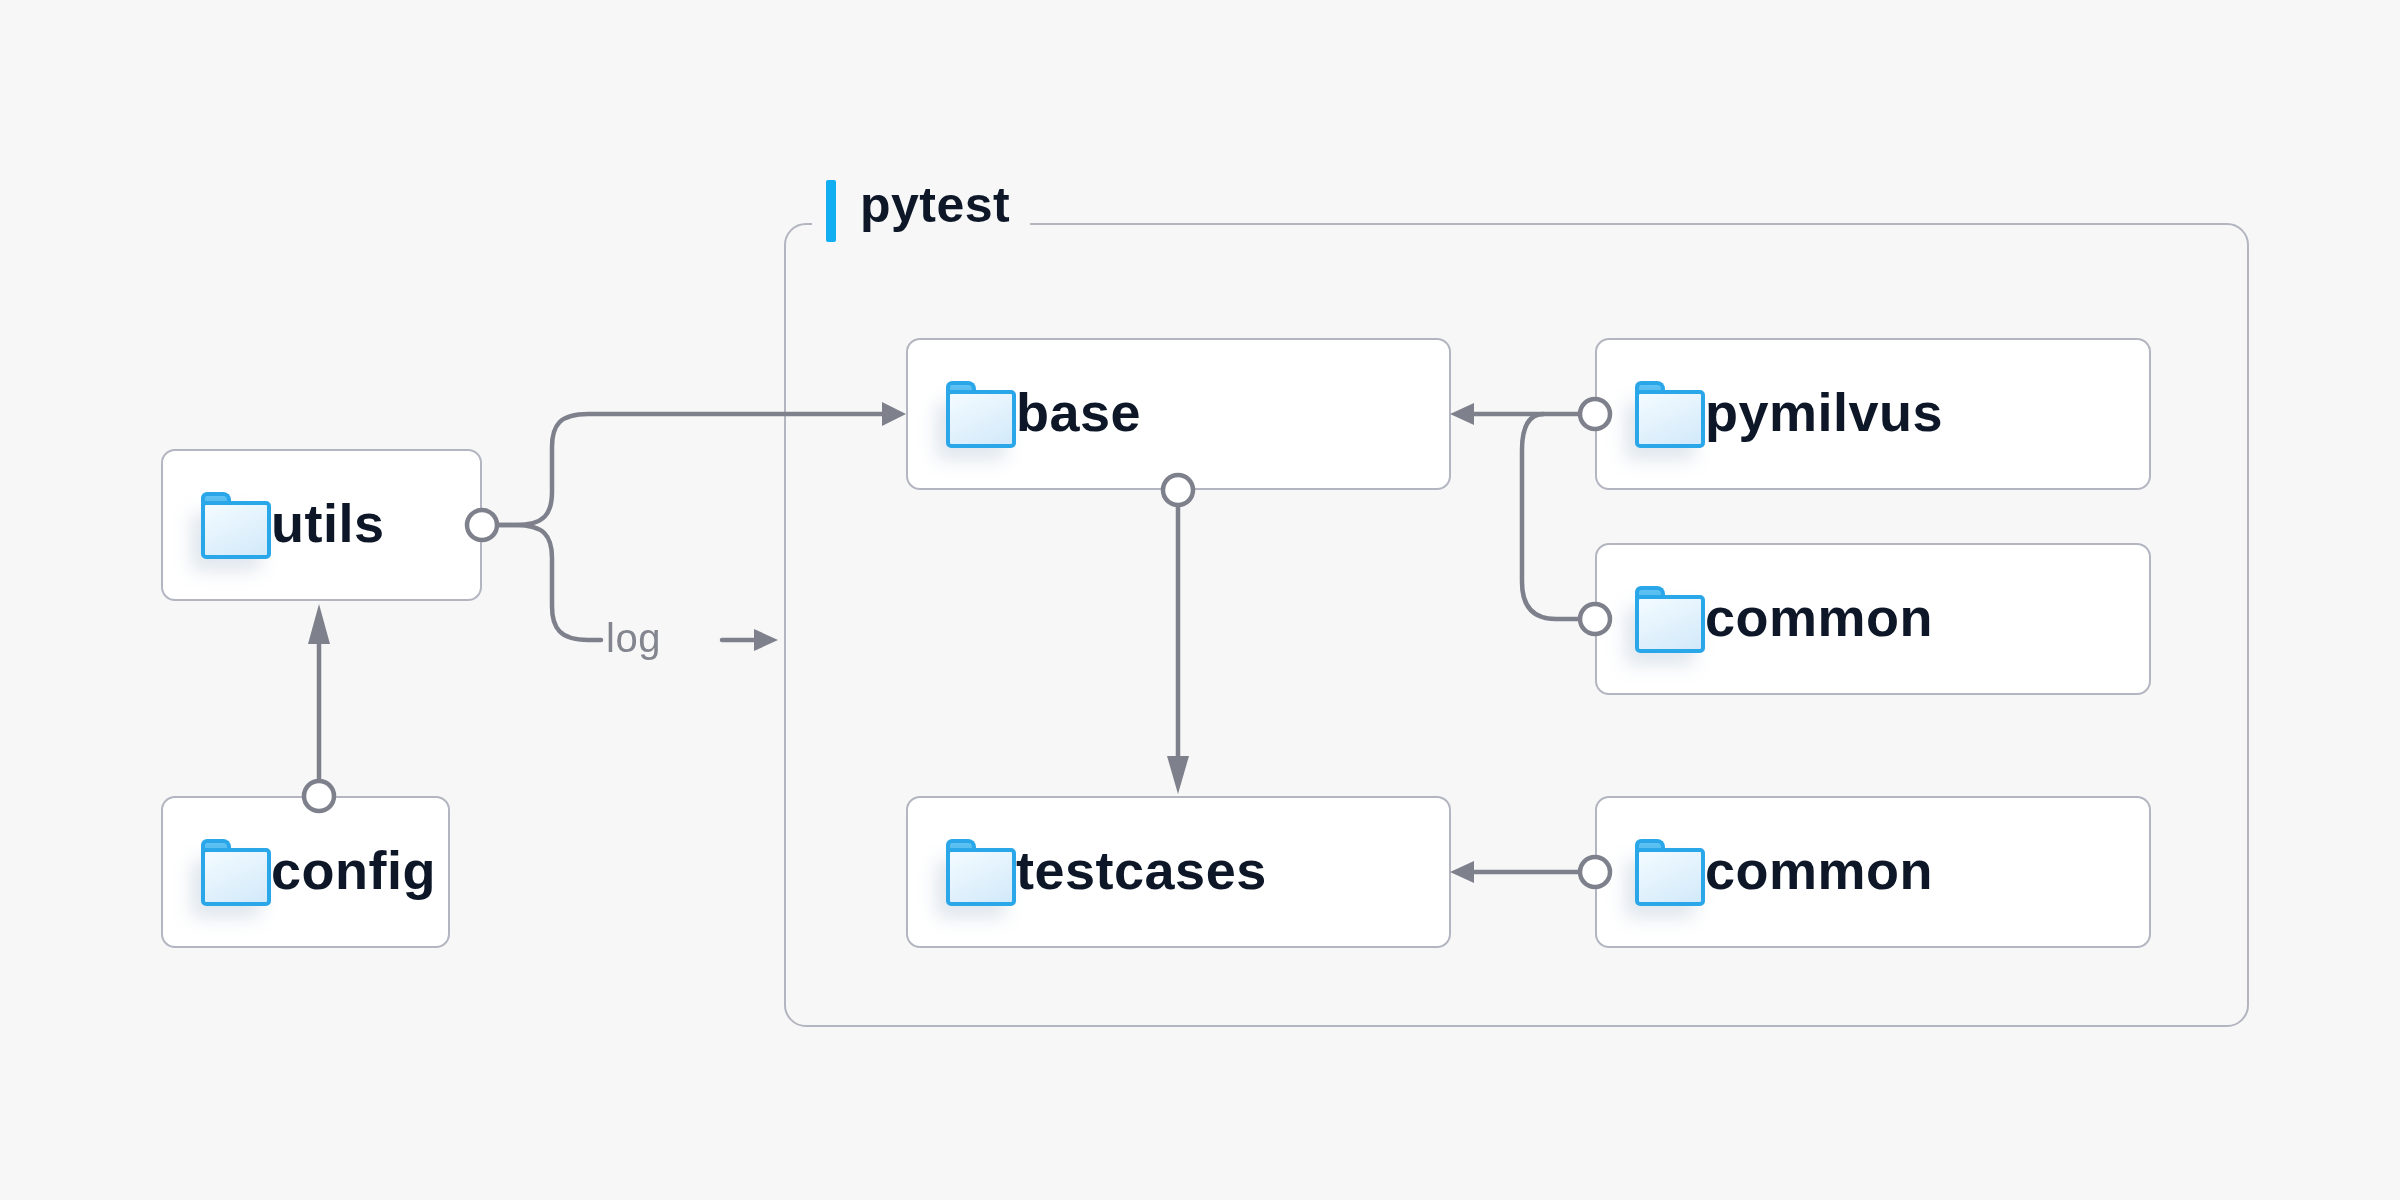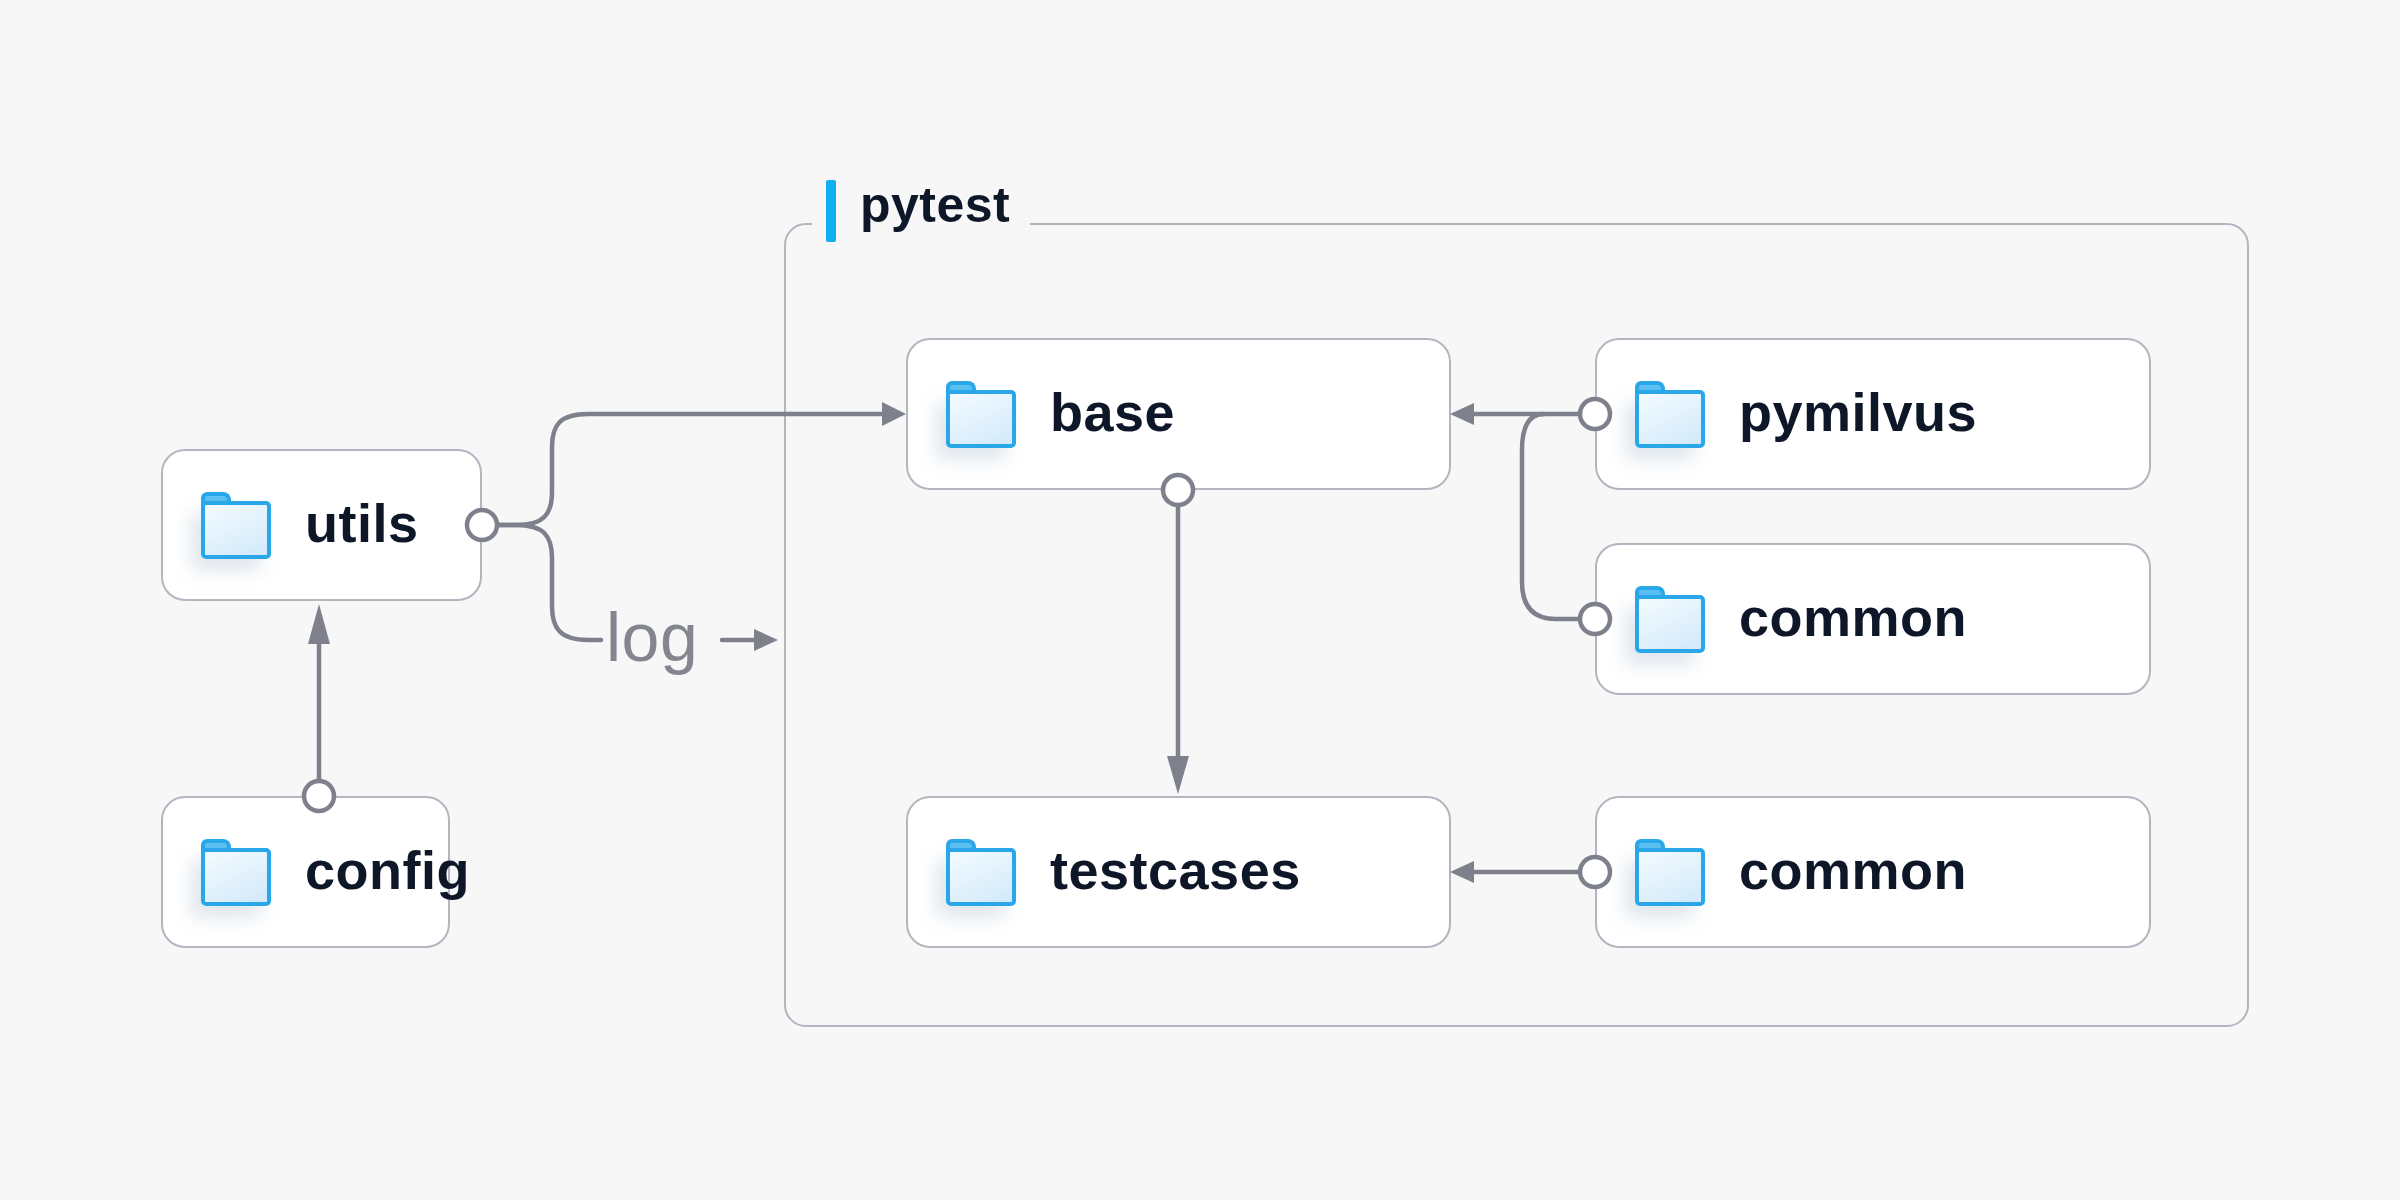--- a/index.html
+++ b/index.html
@@ -22,22 +22,22 @@
   }
   .accent-bar{width:10px;height:62px;border-radius:2px;background:var(--accent,#12aef2);}
   .container-title{
     font-size:50px;font-weight:600;letter-spacing:.5px;
     color:var(--text,#0d1728);line-height:1;padding-bottom:6px;
   }
   
   .node{
     position:absolute;box-sizing:border-box;z-index:2;
     background:var(--node-fill,#fff);
-    border:2px solid var(--border,#b3b5c0);border-radius:24px;
-    display:flex;align-items:center;gap:34px;padding-left:38px;
+    border:2px solid var(--border,#b3b5c0);border-radius:14px;
+    display:flex;align-items:center;padding-left:38px;
   }
   .node-label{
     font-size:54px;font-weight:600;letter-spacing:.5px;
     color:var(--text,#0d1728);line-height:1;padding-bottom:4px;
   }
   .node-utils    {left:161px; top:449px; width:321px; height:152px;}
   .node-config   {left:161px; top:796px; width:289px; height:152px;}
   .node-base     {left:906px; top:338px; width:545px; height:152px;}
   .node-pymilvus {left:1595px;top:338px; width:556px; height:152px;}
   .node-check    {left:1595px;top:543px; width:556px; height:152px;}
@@ -58,21 +58,21 @@
     background:linear-gradient(180deg,#5ec2f2,var(--folder-tab,#49b6ee));
   }
   
   .edge-layer{position:absolute;left:0;top:0;z-index:3;}
   .edge{stroke:var(--line,#7e818c);stroke-width:4.5;fill:none;stroke-linecap:round;}
   .arrowhead{fill:var(--line,#7e818c);stroke:none;}
   .edge-circle{stroke:var(--line,#7e818c);stroke-width:4.5;fill:#ffffff;}
   
   .log-label{
     position:absolute;left:606px;top:640px;transform:translateY(-54%);z-index:3;
-    font-size:68px;font-weight:500;color:var(--muted-text,#84868f);
+    font-size:40px;font-weight:500;color:var(--muted-text,#84868f);
     letter-spacing:.5px;line-height:1;
   }
 </style>
 </head>
 <body>
 
 <div class="stage">
 
   <div class="container-frame"></div>
   <div class="container-label">

